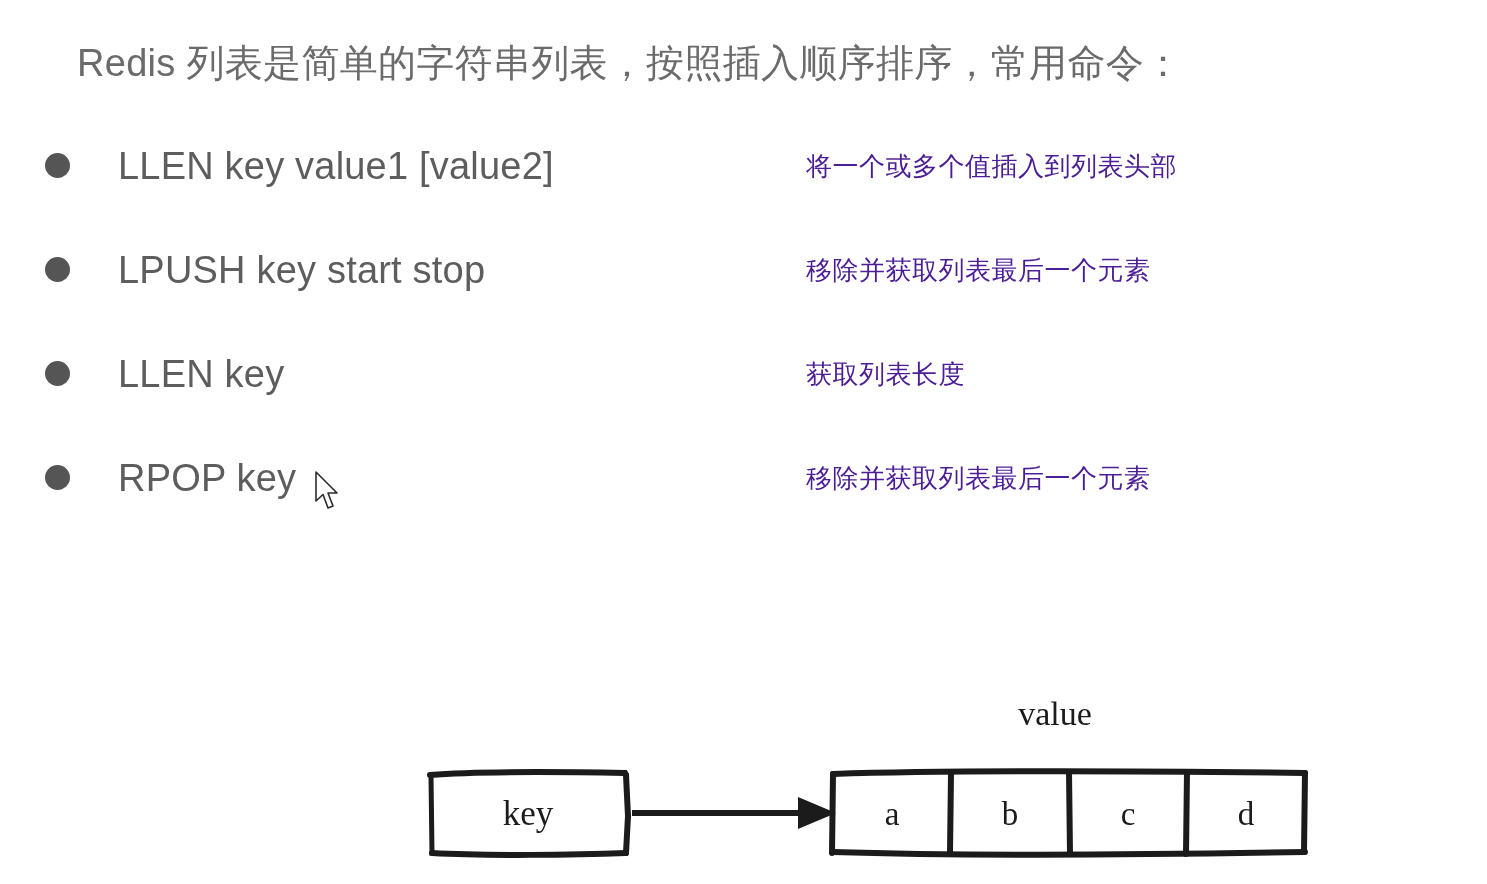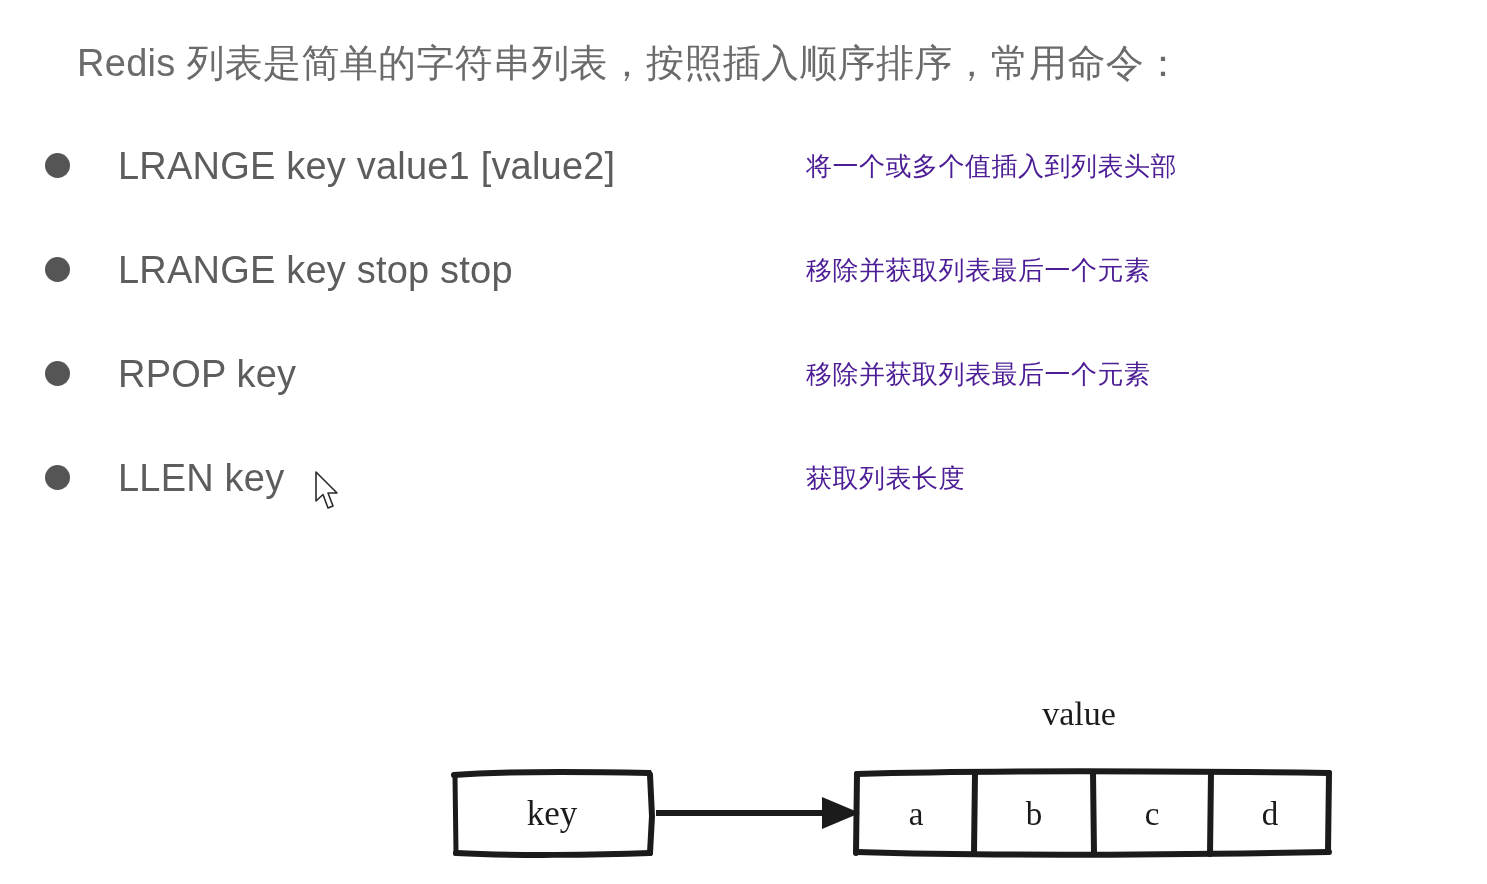--- a/index.html
+++ b/index.html
@@ -67,21 +67,21 @@
     font-size: 26px;
     line-height: 52px;
     color: #4c1d95;
     white-space: nowrap;
     letter-spacing: 0.5px;
   }
 
   
   .diagram {
     position: absolute;
-    left: 424px;
+    left: 400px;
     top: 675px;
     width: 960px;
     height: 205px;
   }
   .diagram svg { display: block; }
   .dg-text {
     font-family: "Liberation Serif", "DejaVu Serif", serif;
     fill: #1b1b1b;
     text-anchor: middle;
   }
@@ -103,40 +103,40 @@
 <body>
 
 <div id="screen">
 
   <div class="intro">Redis 列表是简单的字符串列表，按照插入顺序排序，常用命令：</div>
 
   <div class="cmd-list">
 
     <div class="cmd-row">
       <span class="bullet-dot"></span>
-      <span class="cmd-name">LRANGE key value1 [value2]</span>
+      <span class="cmd-name">LLEN key value1 [value2]</span>
       <span class="cmd-desc">将一个或多个值插入到列表头部</span>
     </div>
 
     <div class="cmd-row">
       <span class="bullet-dot"></span>
-      <span class="cmd-name">LRANGE key stop stop</span>
-      <span class="cmd-desc">移除并获取列表最后一个元素</span>
-    </div>
-
-    <div class="cmd-row">
-      <span class="bullet-dot"></span>
-      <span class="cmd-name">RPOP key</span>
+      <span class="cmd-name">LPUSH key start stop</span>
       <span class="cmd-desc">移除并获取列表最后一个元素</span>
     </div>
 
     <div class="cmd-row">
       <span class="bullet-dot"></span>
       <span class="cmd-name">LLEN key</span>
       <span class="cmd-desc">获取列表长度</span>
+    </div>
+
+    <div class="cmd-row">
+      <span class="bullet-dot"></span>
+      <span class="cmd-name">RPOP key</span>
+      <span class="cmd-desc">移除并获取列表最后一个元素</span>
     </div>
 
   </div>
 
   <div class="diagram">
     <svg width="960" height="205" viewBox="0 0 960 205" xmlns="http://www.w3.org/2000/svg">
 
       <text class="dg-text dg-label-text" x="655" y="50">value</text>
 
       <g>

